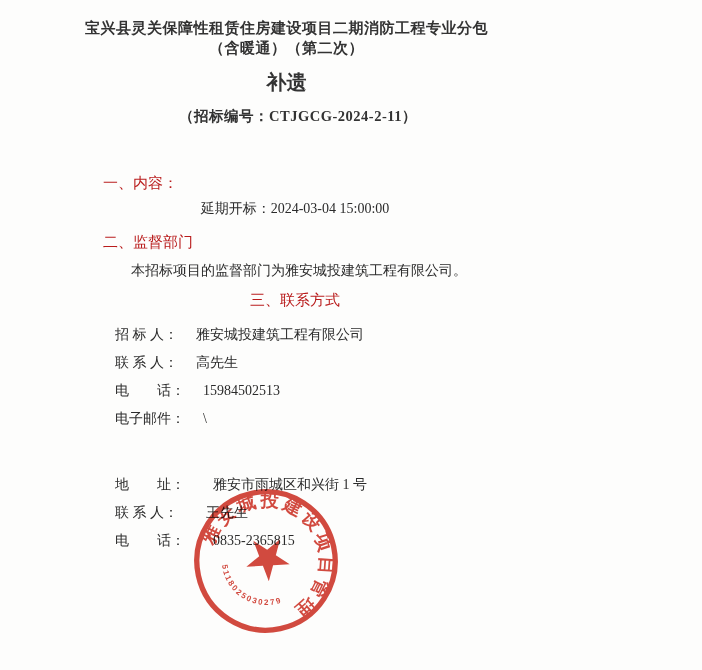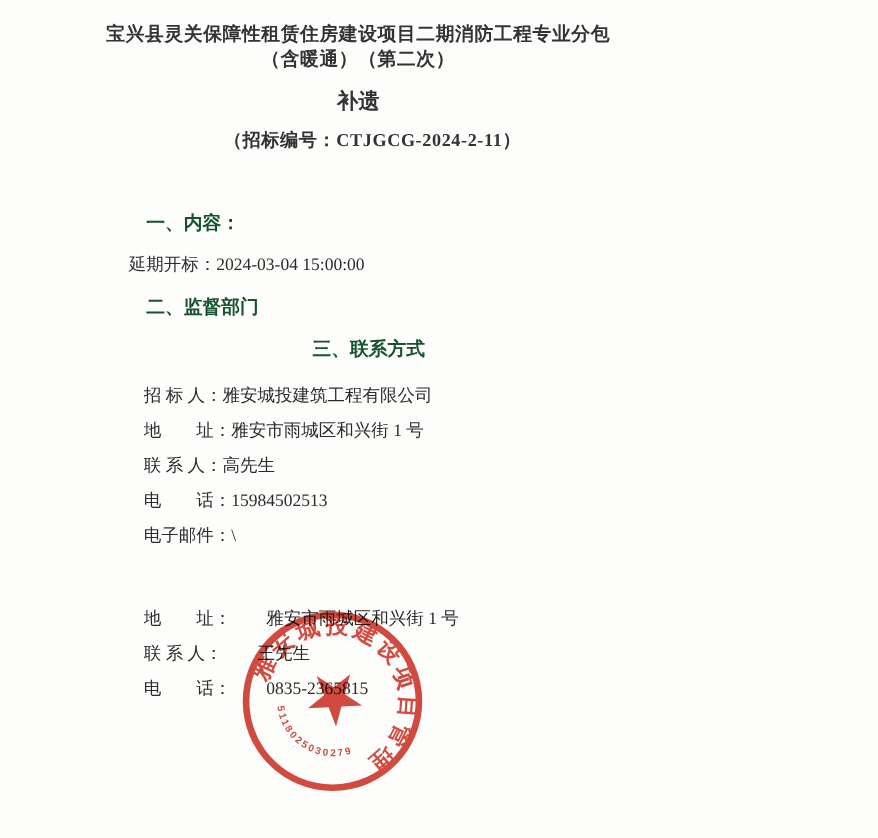--- a/index.html
+++ b/index.html
@@ -9,41 +9,41 @@
     font-family:"Liberation Serif", serif;
     color:#2b2b2b;
     overflow:hidden;
   }
   .doc{position:relative;width:573px;height:670px;}
   .titles{text-align:center;padding-top:18px;}
   .title-main{
     font-size:15px;font-weight:bold;letter-spacing:.5px;
     color:#333;padding:0 70px;line-height:20px;
   }
-  .title-sub{margin-top:11px;font-size:17px;font-weight:bold;color:#333;}
+  .title-sub{margin-top:11px;font-size:20px;font-weight:bold;color:#333;}
   .title-no{margin-top:11px;font-size:14.5px;font-weight:bold;color:#333;letter-spacing:.5px;padding-left:23px;}
   .content{padding:0 86px 0 103px;font-size:14px;}
   .sec-heading{
-    font-size:15px;font-weight:bold;color:#14532d;
-    margin:14px;line-height:20px;
+    font-size:15px;font-weight:normal;color:#b91c1c;
+    margin:0;line-height:20px;
   }
   .h1{margin-top:47px;}
   .h2{margin-top:13px;}
   .h3{margin-top:9px;text-align:center;}
   .para{margin-top:9px;line-height:29px;}
   .para-line{white-space:nowrap;letter-spacing:-0.2px;}
   .para-line.indent{text-indent:28px;}
-  .plain-line{margin-top:6px;line-height:20px;}
+  .plain-line{margin-top:6px;line-height:20px;text-align:center;}
   .indent28{padding-left:28px;}
   .sec-body{margin-top:9px;line-height:20px;}
   .rows{margin-top:11px;padding-left:12px;line-height:28px;}
   .rows.agency{margin-top:38px;}
   .row{white-space:nowrap;}
   .row .lbl{display:inline-block;}
-  .row .val{margin-left:0;}
+  .row .val{margin-left:18px;}
   .rows.agency .row .val{margin-left:8px;}
   .rows.agency .row.wide-gap .val{margin-left:28px;}
   .stamp{
     position:absolute;left:190px;top:485px;width:152px;height:152px;
     mix-blend-mode:multiply;opacity:.92;
     pointer-events:none;
   }
 </style>
 </head>
 <body>
@@ -57,29 +57,27 @@
   </div>
 
   <div class="content">
 
     <div class="sec-heading h1">一、内容：</div>
 
 
     <div class="plain-line">延期开标：2024-03-04 15:00:00</div>
 
     <div class="sec-heading h2">二、监督部门</div>
+    <div class="sec-body indent28">本招标项目的监督部门为雅安城投建筑工程有限公司。</div>
 
     <div class="sec-heading h3">三、联系方式</div>
 
     <div class="rows tenderer">
       <div class="row">
         <span class="lbl">招 标 人：</span><span class="val">雅安城投建筑工程有限公司</span>
-      </div>
-      <div class="row">
-        <span class="lbl">地　　址：</span><span class="val">雅安市雨城区和兴街 1 号</span>
       </div>
       <div class="row">
         <span class="lbl">联 系 人：</span><span class="val">高先生</span>
       </div>
       <div class="row">
         <span class="lbl">电　　话：</span><span class="val">15984502513</span>
       </div>
       <div class="row">
         <span class="lbl">电子邮件：</span><span class="val">\</span>
       </div>

